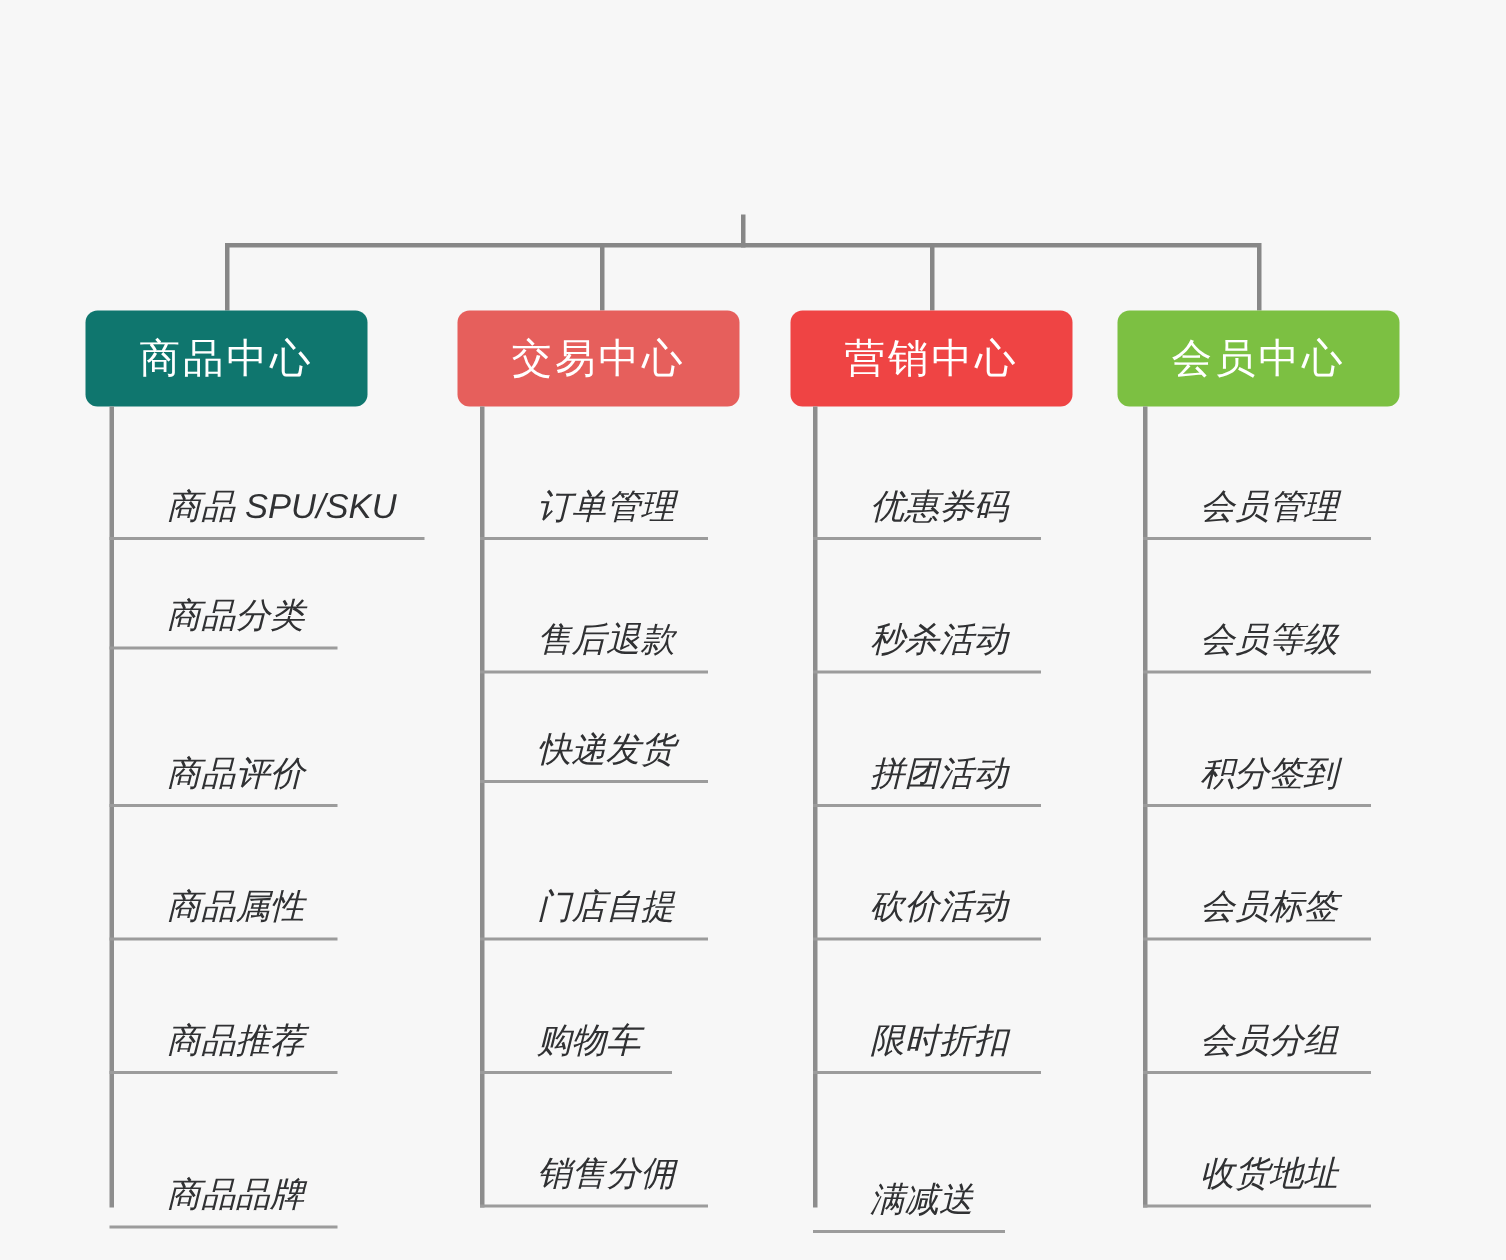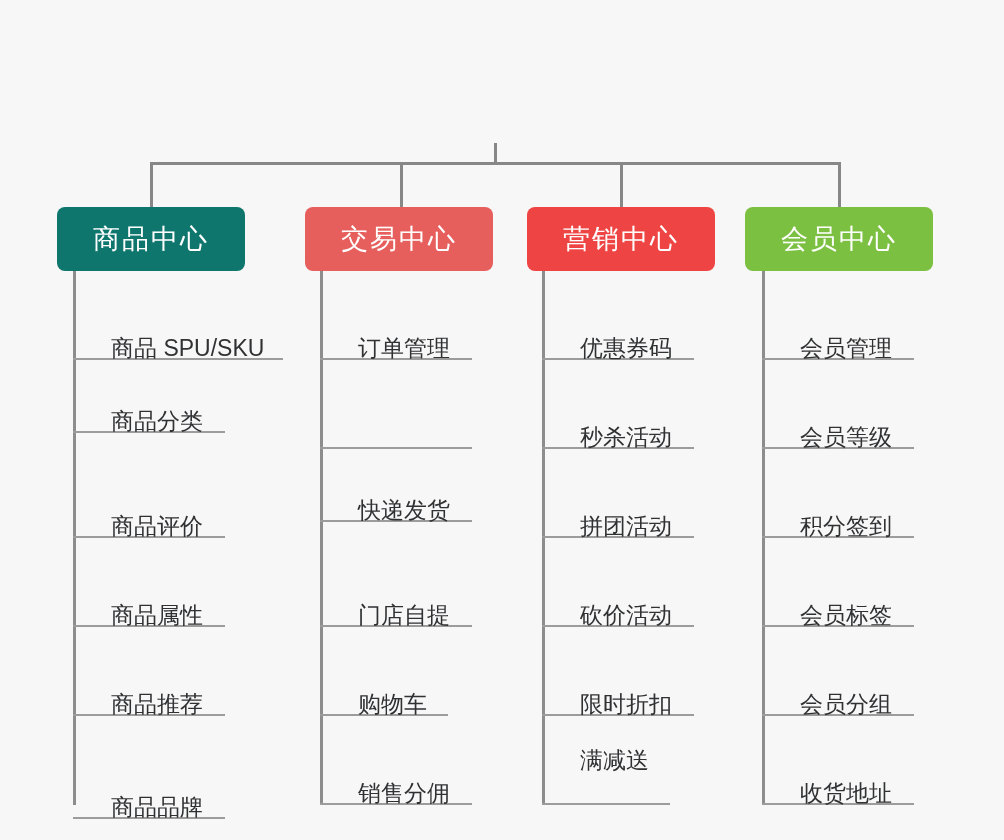--- a/index.html
+++ b/index.html
@@ -104,21 +104,22 @@
     height: 2px;
     background: #9c9c9c;
   }
   .leaf-label {
     position: relative;
     font-size: 23px;
     color: #303133;
     line-height: 1;
     white-space: nowrap;
     padding-left: 38px;
-    padding-bottom: 0;
+    padding-bottom: 11px;
+    font-style: italic;
   }
 </style>
 </head>
 <body>
 
 <div id="chart">
 
 
   <div class="conn conn-v" style="left:494px; top:143px; height:22px;"></div>
   <div class="conn conn-h" style="left:150px; top:162px; width:690px;"></div>
@@ -170,20 +171,21 @@
   </div>
 
   <div class="leaf-col" style="left:320px;">
     <div class="leaf-trunk" style="height:534px;"></div>
     <div class="leaf-item" style="top:0px;">
       <div class="leaf-underline" style="width:152px;"></div>
       <span class="leaf-label">订单管理</span>
     </div>
     <div class="leaf-item" style="top:89px;">
       <div class="leaf-underline" style="width:152px;"></div>
+      <span class="leaf-label">售后退款</span>
     </div>
     <div class="leaf-item" style="top:162px;">
       <div class="leaf-underline" style="width:152px;"></div>
       <span class="leaf-label">快递发货</span>
     </div>
     <div class="leaf-item" style="top:267px;">
       <div class="leaf-underline" style="width:152px;"></div>
       <span class="leaf-label">门店自提</span>
     </div>
     <div class="leaf-item" style="top:356px;">
@@ -211,21 +213,21 @@
       <span class="leaf-label">拼团活动</span>
     </div>
     <div class="leaf-item" style="top:267px;">
       <div class="leaf-underline" style="width:152px;"></div>
       <span class="leaf-label">砍价活动</span>
     </div>
     <div class="leaf-item" style="top:356px;">
       <div class="leaf-underline" style="width:152px;"></div>
       <span class="leaf-label">限时折扣</span>
     </div>
-    <div class="leaf-item" style="top:445px;align-items:center;">
+    <div class="leaf-item" style="top:462px;">
       <div class="leaf-underline" style="width:128px;"></div>
       <span class="leaf-label">满减送</span>
     </div>
   </div>
 
   <div class="leaf-col" style="left:762px;">
     <div class="leaf-trunk" style="height:534px;"></div>
     <div class="leaf-item" style="top:0px;">
       <div class="leaf-underline" style="width:152px;"></div>
       <span class="leaf-label">会员管理</span>

